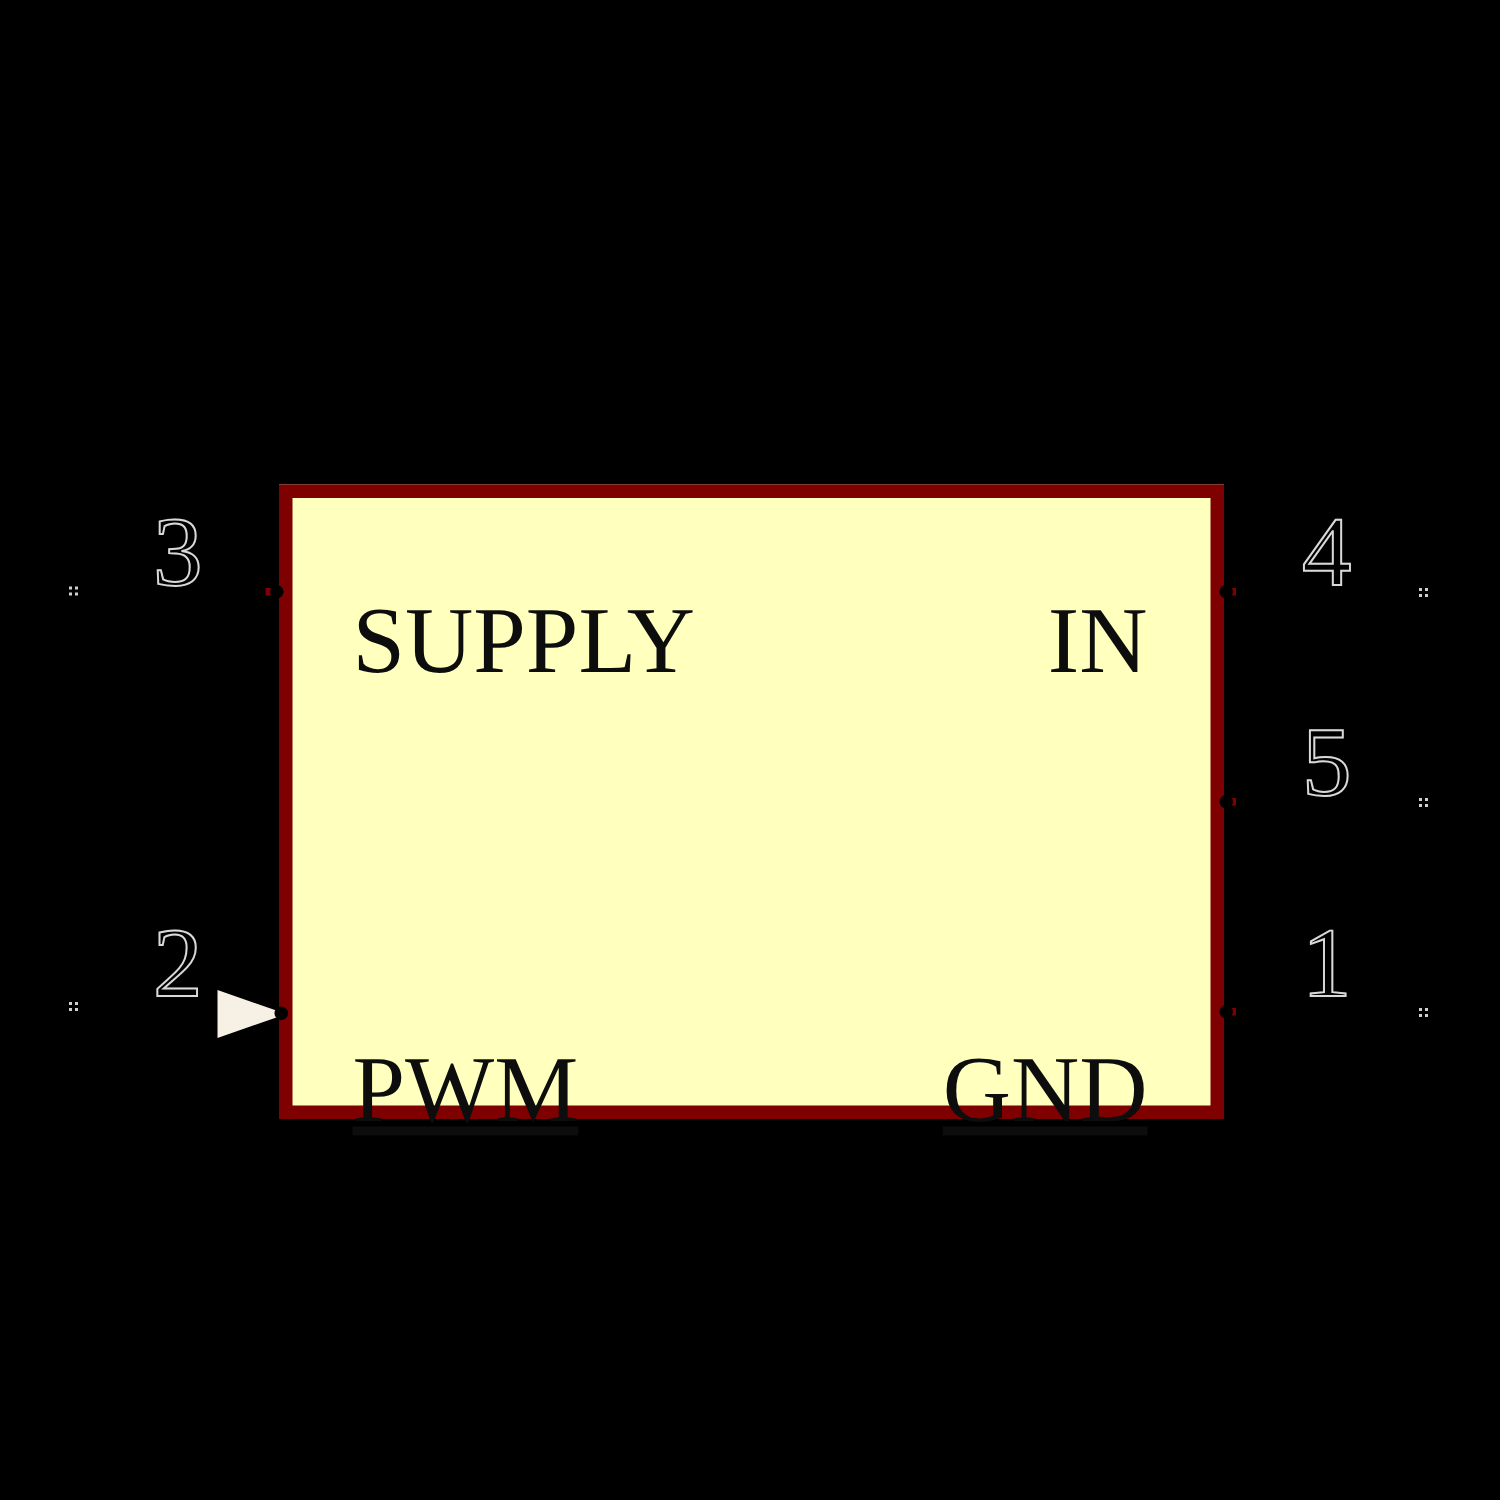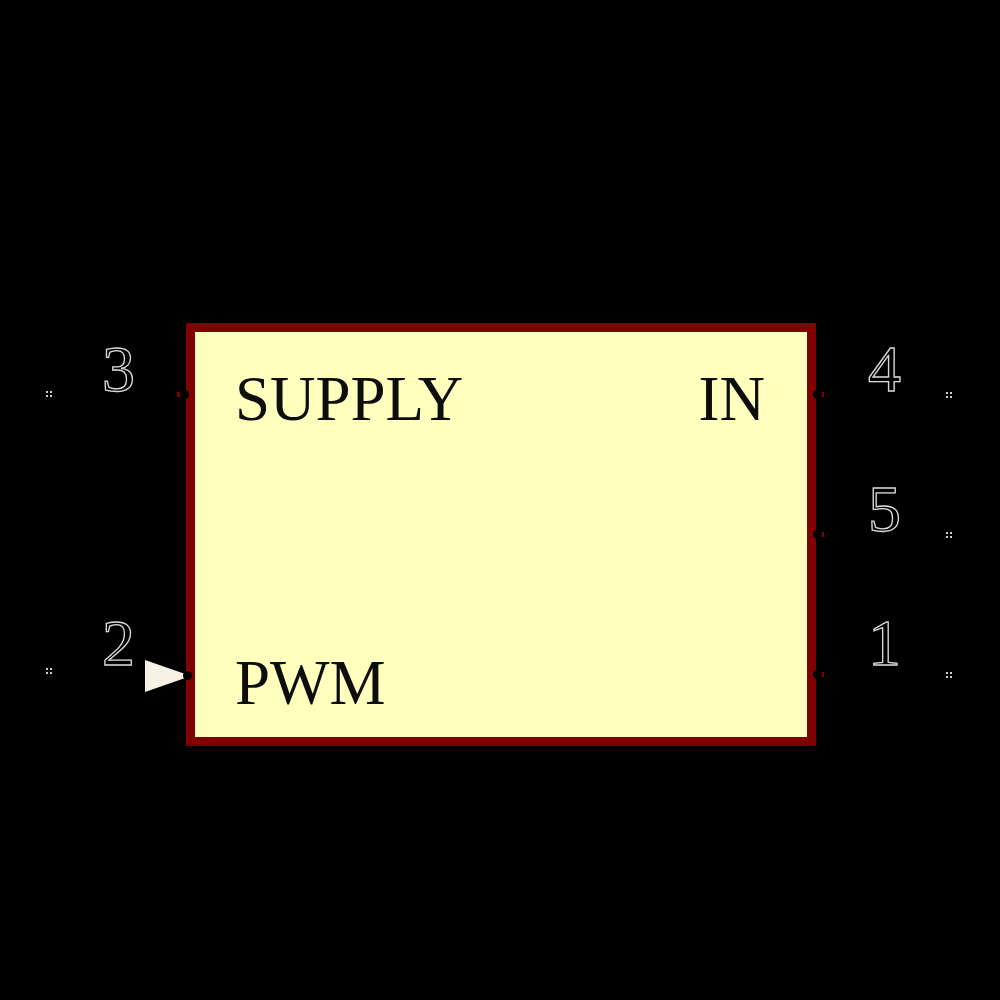--- a/index.html
+++ b/index.html
@@ -27,26 +27,27 @@
     box-sizing: border-box;
     background: #FFFFBE;
     border: 9px solid #7E0000;
   }
   .pin-label {
     position: absolute;
     font-size: 63px;
     line-height: 63px;
     color: #0D0D0D;
     white-space: nowrap;
+    margin-top: 28px;
   }
   .pin-label.left  { left: 235px; text-align: left; }
   .pin-label.right { right: 235px; text-align: right; }
   .lbl-row-top    { top: 368px; }
   .lbl-row-mid    { top: 508px; }
-  .lbl-row-bot    { top: 652px; }
+  .lbl-row-bot    { top: 667px; text-decoration: underline; }
 
   .pin-number {
     position: absolute;
     font-size: 66px;
     line-height: 66px;
     color: #000000;
     -webkit-text-stroke: 1.3px #D9D9D9;
     text-shadow:
       0 0 1px #9a9a9a;
     white-space: nowrap;
@@ -116,14 +117,15 @@
 
   <div class="pin-number num-left num-row-top">3</div>
   <div class="pin-number num-left num-row-bot">2</div>
   <div class="pin-number num-right num-row-top">4</div>
   <div class="pin-number num-right num-row-mid">5</div>
   <div class="pin-number num-right num-row-bot">1</div>
 
   <div class="pin-label left  lbl-row-top">SUPPLY</div>
   <div class="pin-label left  lbl-row-bot">PWM</div>
   <div class="pin-label right lbl-row-top">IN</div>
+  <div class="pin-label right lbl-row-bot">GND</div>
 
 </div>
 
 </body></html>

